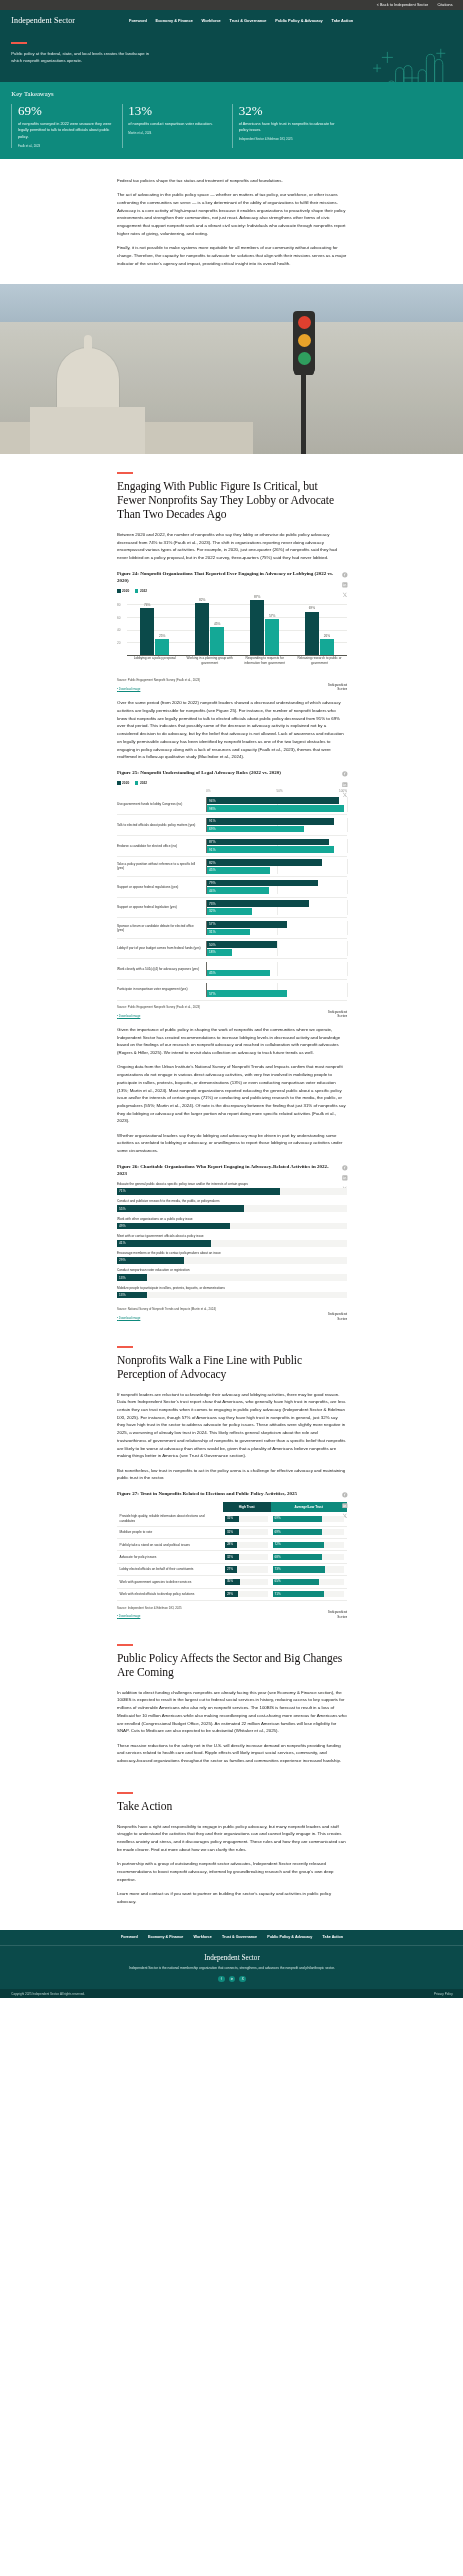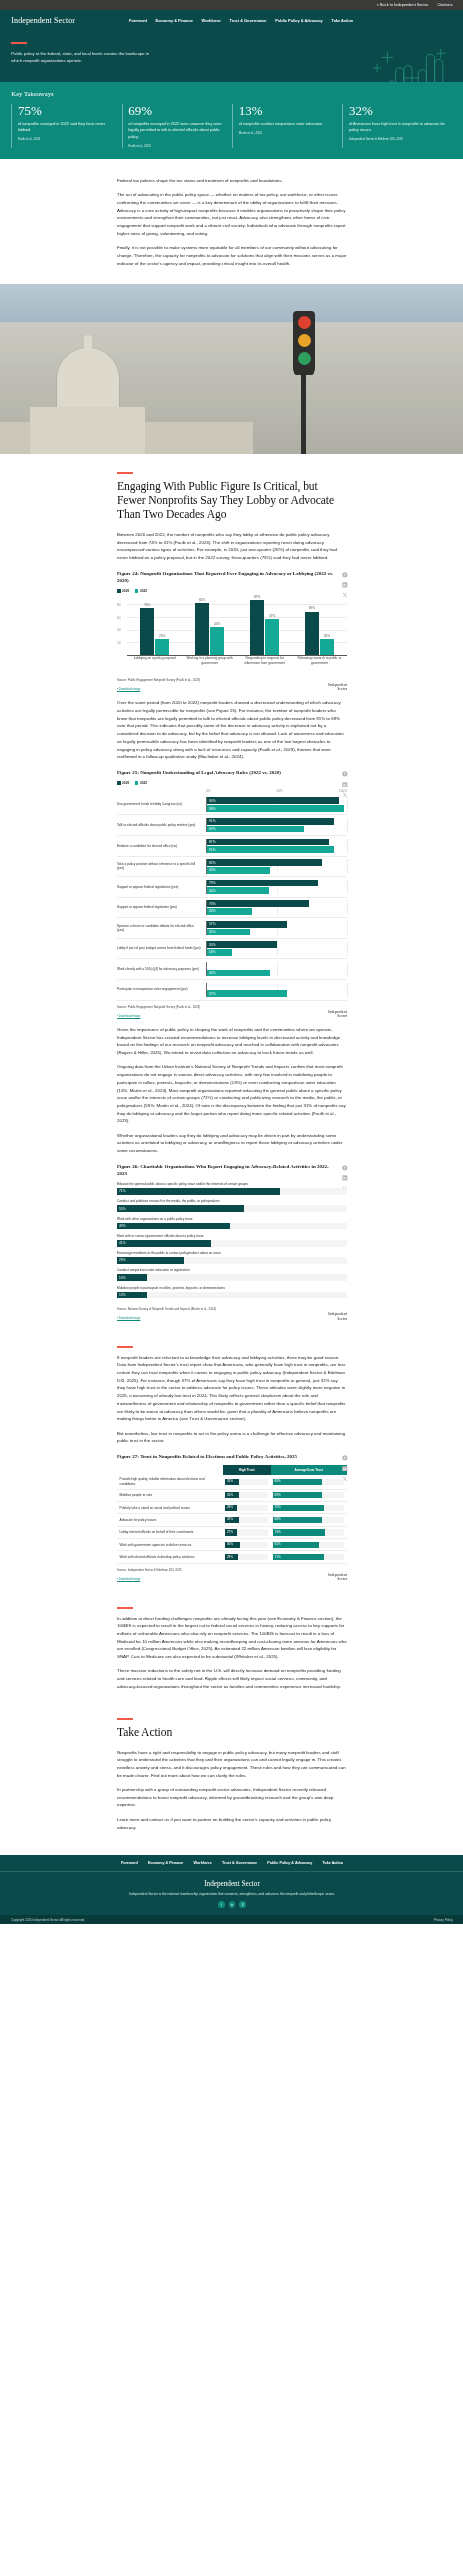--- a/index.html
+++ b/index.html
@@ -533,25 +533,20 @@
       <path d="M132 14 L132 30 M124 22 L140 22"></path>
       <path d="M8 44 L8 58 M1 51 L15 51"></path>
     </g>
   </svg>
 </div>
 
 <div class="takeaways">
   <h2>Key Takeaways</h2>
   <div class="takeaway-grid">
     <div class="takeaway">
-      <div class="stat">75%</div>
-      <div class="desc">of nonprofits surveyed in 2022 said they have never lobbied.</div>
-      <div class="cite">Faulk et al., 2023</div>
-    </div>
-    <div class="takeaway">
       <div class="stat">69%</div>
       <div class="desc">of nonprofits surveyed in 2022 were unaware they were legally permitted to talk to elected officials about public policy.</div>
       <div class="cite">Faulk et al., 2023</div>
     </div>
     <div class="takeaway">
       <div class="stat">13%</div>
       <div class="desc">of nonprofits conduct nonpartisan voter education.</div>
       <div class="cite">Martin et al., 2024</div>
     </div>
     <div class="takeaway">
@@ -985,20 +980,21 @@
         <div class="fig-brand">
           <span>Independent</span><br><span>Sector</span>
         </div>
       </div>
     </div>
     <div class="section-spacer-lg"></div>
   </div>
 
   <div class="col">
     <div class="sec-rule"></div>
+    <h2 class="sec-title">Nonprofits Walk a Fine Line with Public Perception of Advocacy</h2>
     <p>If nonprofit leaders are reluctant to acknowledge their advocacy and lobbying activities, there may be good reason. Data from Independent Sector's trust report show that Americans, who generally have high trust in nonprofits, are less certain they can trust nonprofits when it comes to engaging in public policy advocacy (Independent Sector &amp; Edelman DXI, 2025). For instance, though 57% of Americans say they have high trust in nonprofits in general, just 32% say they have high trust in the sector to address advocate for policy issues. These attitudes were slightly more negative in 2025, a worsening of already low trust in 2024. This likely reflects general skepticism about the role and trustworthiness of government and relationship of nonprofits to government rather than a specific belief that nonprofits are likely to be worse at advocacy than others would be, given that a plurality of Americans believe nonprofits are making things better in America (see Trust &amp; Governance section).</p>
     <p>But nonetheless, low trust in nonprofits to act in the policy arena is a challenge for effective advocacy and maintaining public trust in the sector.</p>
 
     <div class="figure">
       <div class="share-rail">
         <svg class="s-icon" viewBox="0 0 24 24" fill="currentColor">
             <circle cx="12" cy="12" r="11"></circle>
             <path fill="#fff" d="M13 8.5h1.6V6.4h-2c-1.8 0-2.7 1-2.7 2.7v1.2H8.4v2.1h1.5V18H12v-5.6h1.6l.3-2.1H12V9.3c0-.5.2-.8 1-.8z"></path>
           </svg>
         <svg class="s-icon" viewBox="0 0 24 24" fill="currentColor">
@@ -1136,20 +1132,21 @@
         <div class="fig-brand">
           <span>Independent</span><br><span>Sector</span>
         </div>
       </div>
     </div>
     <div class="section-spacer-lg"></div>
   </div>
 
   <div class="col">
     <div class="sec-rule"></div>
+    <h2 class="sec-title">Public Policy Affects the Sector and Big Changes Are Coming</h2>
     <p>In addition to direct funding challenges nonprofits are already facing this year (see Economy &amp; Finance section), the 100BIS is expected to result in the largest cut to federal social services in history, reducing access to key supports for millions of vulnerable Americans who also rely on nonprofit services. The 100BIS is forecast to result in a loss of Medicaid for 10 million Americans while also making recordkeeping and cost-sharing more onerous for Americans who are enrolled (Congressional Budget Office, 2025). An estimated 22 million American families will lose eligibility for SNAP. Cuts to Medicare are also expected to be substantial (Whitaker et al., 2025).</p>
     <p>These massive reductions to the safety net in the U.S. will directly increase demand on nonprofits providing funding and services related to health care and food. Ripple effects will likely impact social services, community, and advocacy-focused organizations throughout the sector as families and communities experience increased hardship.</p>
     <div class="section-spacer-lg"></div>
   </div>
 
   <div class="col action-band">
     <div class="sec-rule"></div>
     <h2 class="sec-title">Take Action</h2>
     <p>Nonprofits have a right and responsibility to engage in public policy advocacy, but many nonprofit leaders and staff struggle to understand the activities that they and their organizations can and cannot legally engage in. This creates needless anxiety and stress, and it discourages policy engagement. These rules and how they are communicated can be made clearer. Find out more about how we can clarify the rules.</p>
     <p>In partnership with a group of outstanding nonprofit sector advocates, Independent Sector recently released recommendations to boost nonprofit advocacy, informed by groundbreaking research and the group's own deep expertise.</p>

